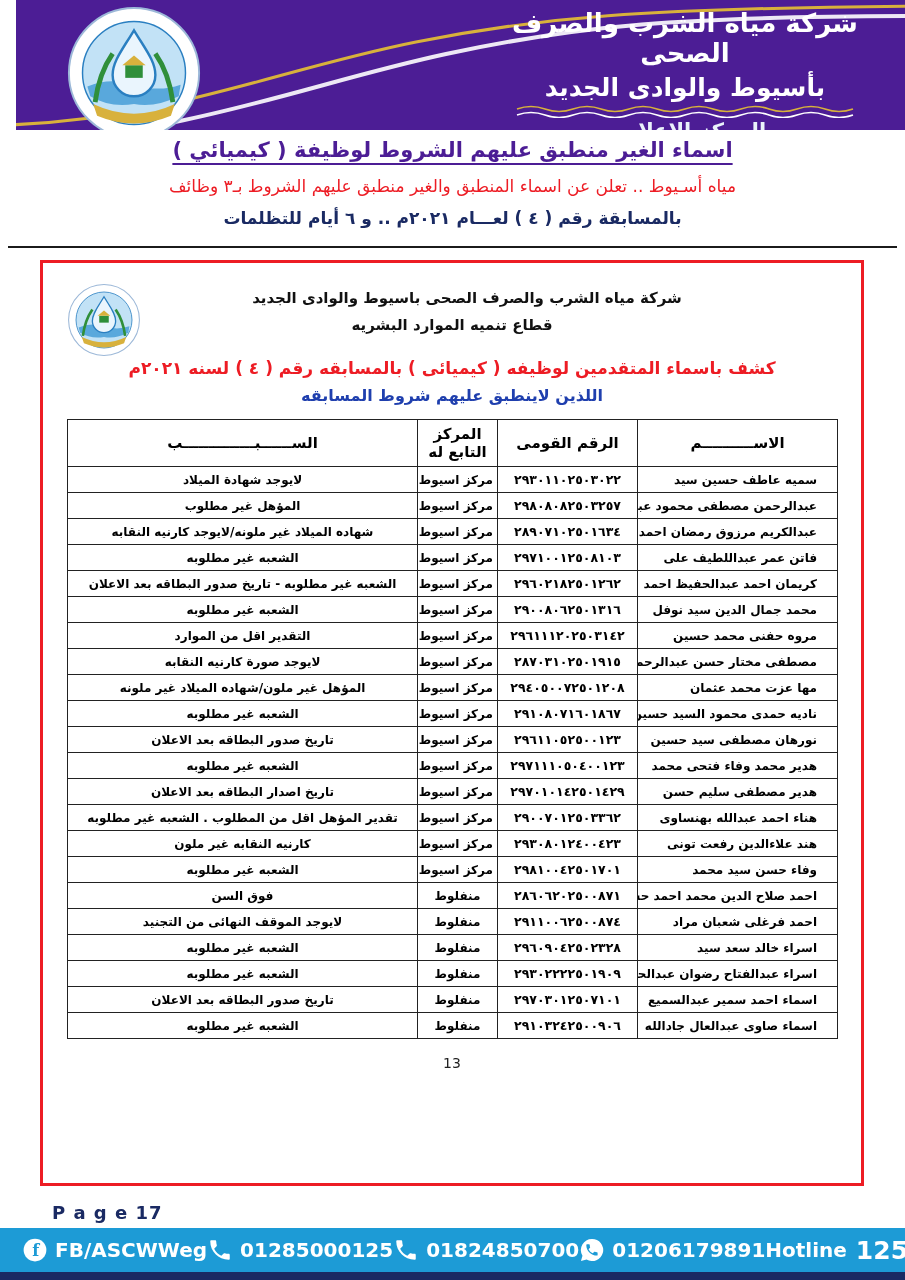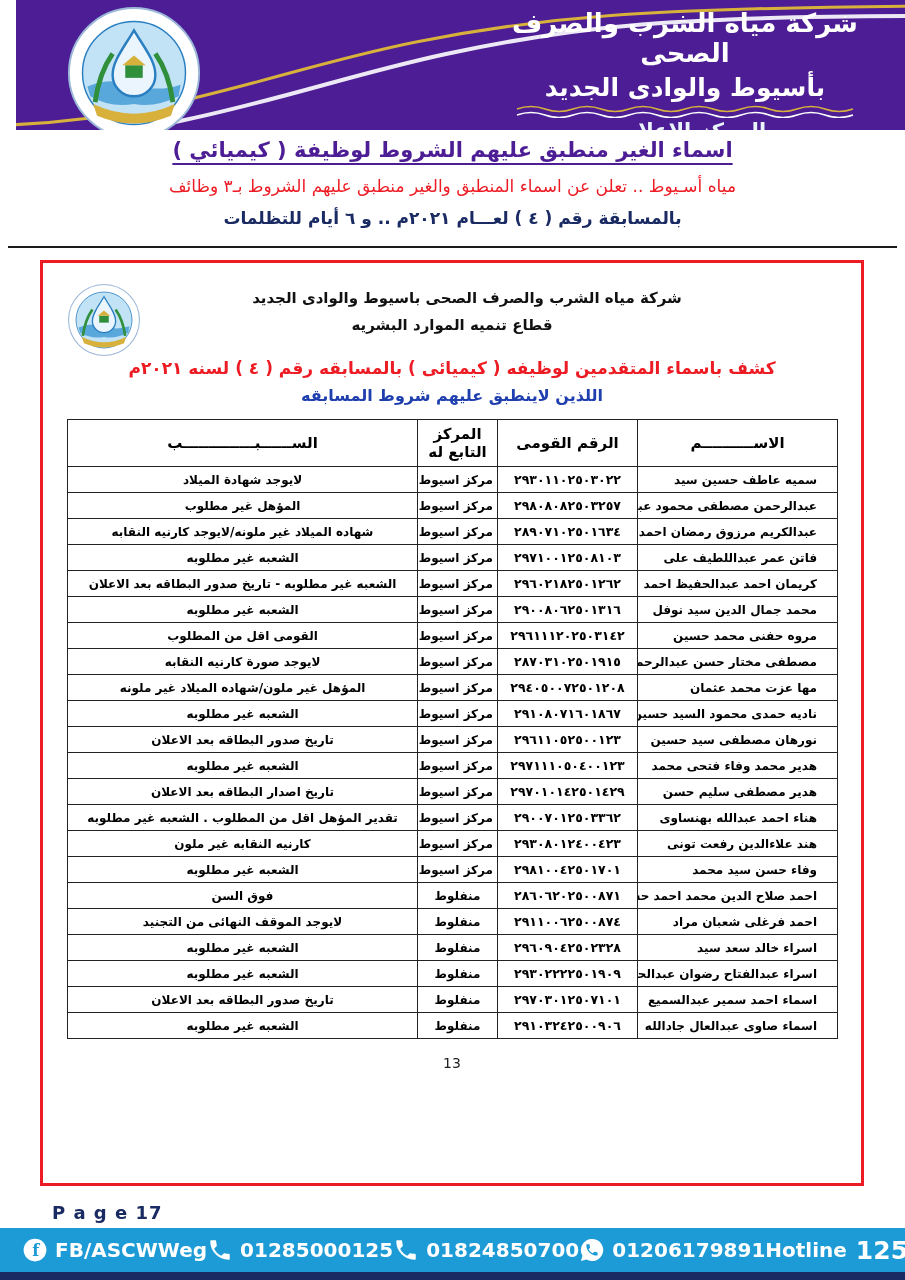--- a/index.html
+++ b/index.html
@@ -192,21 +192,21 @@
     <td class="c-name">محمد جمال الدين سيد نوفل</td>
     <td class="c-id">٢٩٠٠٨٠٦٢٥٠١٣١٦</td>
     <td class="c-center">مركز اسيوط</td>
     <td class="c-reason">الشعبه غير مطلوبه</td>
   </tr>
 
   <tr>
     <td class="c-name">مروه حفنى محمد حسين</td>
     <td class="c-id">٢٩٦١١١٢٠٢٥٠٣١٤٢</td>
     <td class="c-center">مركز اسيوط</td>
-    <td class="c-reason">القومى اقل من المطلوب</td>
+    <td class="c-reason">التقدير اقل من الموارد</td>
   </tr>
 
   <tr>
     <td class="c-name">مصطفى مختار حسن عبدالرحمن</td>
     <td class="c-id">٢٨٧٠٣١٠٢٥٠١٩١٥</td>
     <td class="c-center">مركز اسيوط</td>
     <td class="c-reason">لايوجد صورة كارنيه النقابه</td>
   </tr>
 
   <tr>

